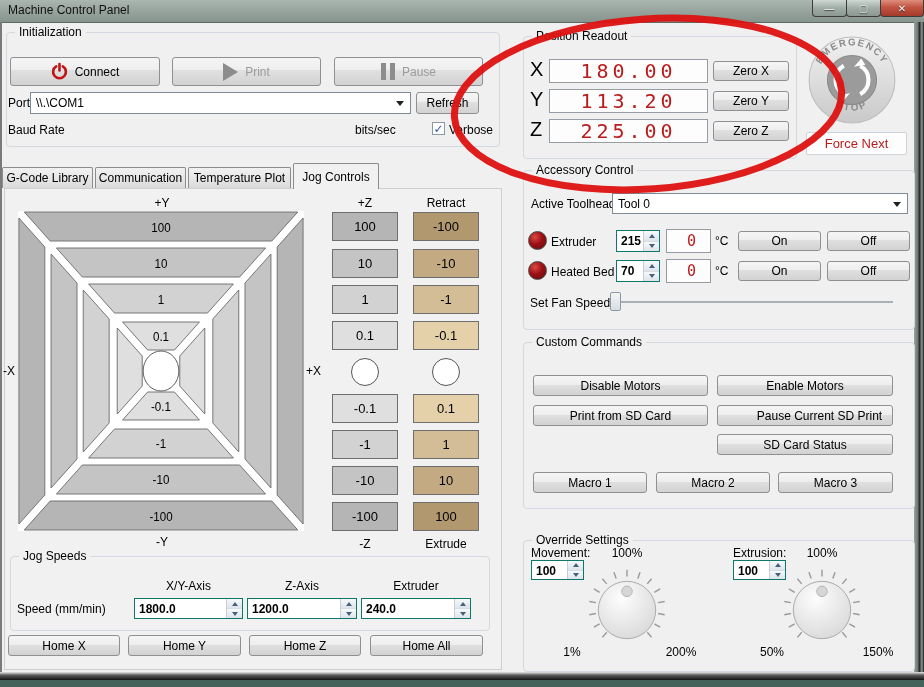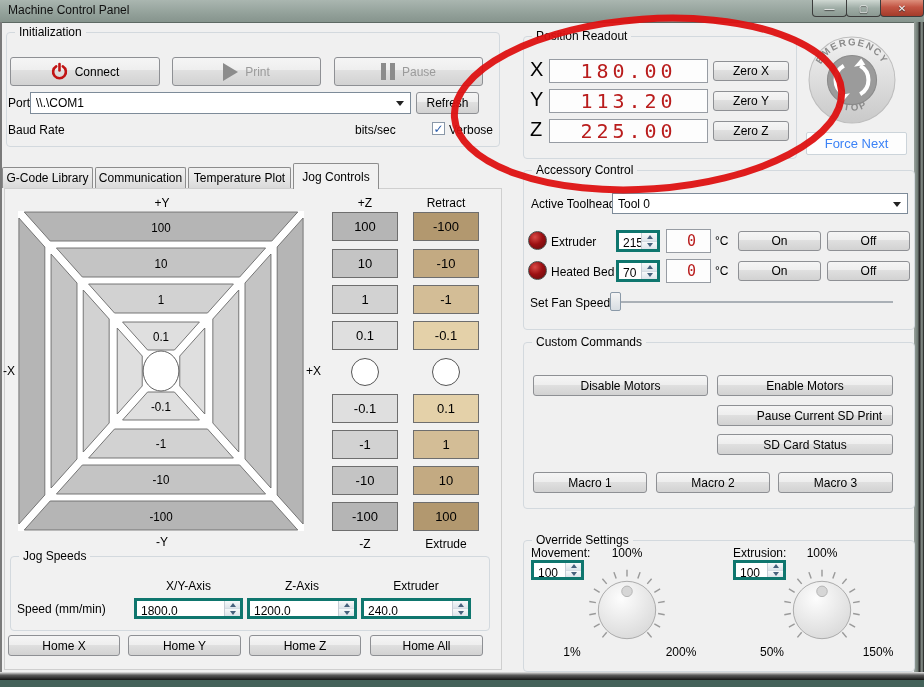--- a/index.html
+++ b/index.html
@@ -32,21 +32,21 @@
   .btn{position:absolute;display:flex;align-items:center;justify-content:center;gap:7px;
     background:linear-gradient(#f5f5f5,#eeeeee 45%,#e0e0e0 46%,#d2d2d2);
     border:1px solid #8e9094;border-radius:3px;font-size:12px;color:#000;box-sizing:border-box;}
   .btn.disabled{color:#9b9b9b;}
 
   
   .combo{position:absolute;background:#fff;border:1px solid #7d8b99;box-sizing:border-box;
     display:flex;align-items:center;padding:0 18px 0 5px;font-size:12px;}
   .combo .arr{position:absolute;right:6px;top:50%;margin-top:-2px;width:0;height:0;
     border-left:4px solid transparent;border-right:4px solid transparent;border-top:5px solid #222;}
-  .spin{position:absolute;background:#fff;border:3px solid #0f766e;box-sizing:border-box;display:flex;}
+  .spin{position:absolute;background:#fff;border:1px solid #0f766e;box-sizing:border-box;display:flex;font-weight:bold;}
   .spin .val{flex:1;font-size:12px;padding:3px 0 0 4px;overflow:hidden;}
   .spin .arrows{width:15px;border-left:1px solid #c6cdd5;display:flex;flex-direction:column;}
   .spin .arrows div{flex:1;display:flex;align-items:center;justify-content:center;
     background:linear-gradient(#f7f9fa,#dde4ea);border-bottom:1px solid #d6dde4;}
   .spin .arrows div:last-child{border-bottom:none;}
   .tri-up{width:0;height:0;border:3px solid transparent;border-bottom:4px solid #46617c;margin-top:-3px;}
   .tri-dn{width:0;height:0;border:3px solid transparent;border-top:4px solid #46617c;margin-bottom:-3px;}
 
   
   .lcdbox{position:absolute;background:#fdfdfd;border:1px solid #979ca3;box-sizing:border-box;
@@ -75,21 +75,21 @@
     box-sizing:border-box;background:radial-gradient(circle at 35% 30%,#da4a46,#9c1013 45%,#5e0a0b);}
 
   .slider-track{position:absolute;height:2px;background:#aab0b6;}
   .slider-handle{position:absolute;width:11px;height:19px;border:1px solid #8a99a8;border-radius:2px;
     background:linear-gradient(#f5f5f5,#d8dde2);box-sizing:border-box;}
 
   .checkbox{position:absolute;width:13px;height:13px;background:#fff;border:1px solid #8a98a8;
     box-sizing:border-box;display:flex;align-items:center;justify-content:center;
     color:#2a5caa;font-size:12px;font-weight:bold;line-height:1;}
 
-  .redtext{color:#3b82f6;}
+  .redtext{color:#b91c1c;}
   #force-next{position:absolute;background:#fdfdfd;border:1px solid #ccd4da;border-radius:2px;
     display:flex;align-items:center;justify-content:center;font-size:13px;}
 
   svg{position:absolute;overflow:visible;}
   text{font-family:"Liberation Sans","DejaVu Sans",sans-serif;}
   .padtext{font-size:13px;fill:#000;pointer-events:none;}
   #annotation{pointer-events:none;z-index:50;}
 
   .pwr-icon{width:17px;height:17px;display:inline-block;position:relative;}
   .play-icon{width:0;height:0;border-top:9px solid transparent;border-bottom:9px solid transparent;
@@ -433,20 +433,23 @@
   <div class="slider-handle" style="left:610px;top:292px;"></div>
 
   <div class="grp" style="left:523px;top:342px;width:390px;height:165px;">
     <span class="glabel">Custom Commands</span>
   </div>
   <div class="btn" style="left:533px;top:375px;width:175px;height:21px;">
       <span>Disable Motors</span>
     </div>
   <div class="btn" style="left:717px;top:375px;width:176px;height:21px;">
       <span>Enable Motors</span>
+    </div>
+  <div class="btn" style="left:533px;top:405px;width:175px;height:21px;">
+      <span>Print from SD Card</span>
     </div>
   <div class="btn" style="left:717px;top:405px;width:176px;height:21px;padding-left:29px;">
       <span>Pause Current SD Print</span>
     </div>
   <div class="btn" style="left:717px;top:434px;width:176px;height:21px;">
       <span>SD Card Status</span>
     </div>
   <div class="btn" style="left:533px;top:472px;width:114px;height:21px;">
       <span>Macro 1</span>
     </div>

